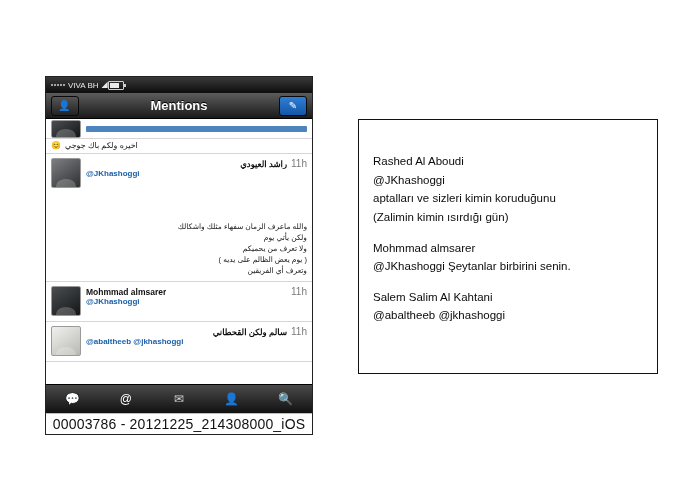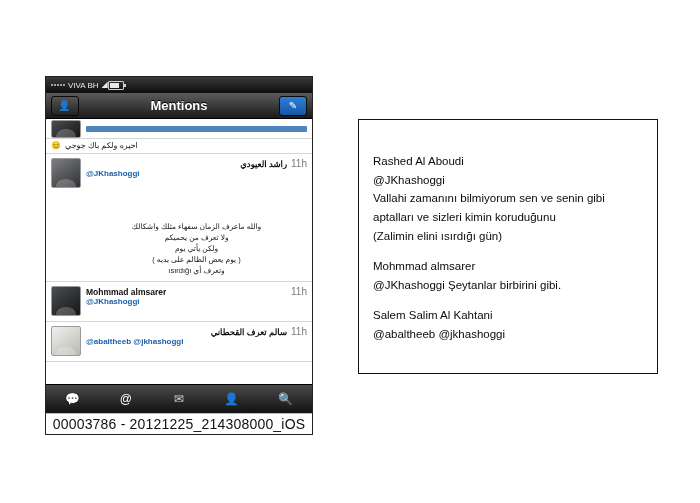--- a/index.html
+++ b/index.html
@@ -153,21 +153,21 @@
     font-size: 8px;
     color: #1b5fa8;
     font-weight: bold;
   }
   .tweet-text {
     font-size: 7.5px;
     color: #1a1a1a;
     line-height: 1.45;
     margin-top: 1px;
   }
-  .tweet-text.ar { direction: rtl; text-align: center; margin-top: 44px; }
+  .tweet-text.ar { direction: rtl; text-align: right; margin-top: 44px; }
   .tweet-text.ar .ln { display: block; }
   .top-strip {
     height: 20px;
     background: #fff;
     display: flex;
     align-items: center;
     gap: 5px;
     padding: 0 5px;
     border-bottom: 1px solid #d6d6d6;
     overflow: hidden;
@@ -285,44 +285,44 @@
     <div class="tweet">
       <div class="avatar"></div>
       <div class="tweet-body">
         <div class="tweet-head">
           <span class="tweet-name ar">راشد العيودي</span>
           <span class="tweet-time">11h</span>
         </div>
         <div class="tweet-handle">@JKhashoggi</div>
         <div class="tweet-text ar">
           <span class="ln">والله ماعرف الزمان سفهاء مثلك واشكالك</span>
+          <span class="ln">ولكن يأتي يوم</span>
           <span class="ln">ولا تعرف من يحميكم</span>
-          <span class="ln">ولكن يأتي يوم</span>
           <span class="ln">( يوم يعض الظالم على يديه )</span>
-          <span class="ln">وتعرف أي ısırdığı</span>
+          <span class="ln">وتعرف أي الفريقين</span>
         </div>
       </div>
     </div>
 
     <div class="tweet">
       <div class="avatar dark"></div>
       <div class="tweet-body">
         <div class="tweet-head">
           <span class="tweet-name">Mohmmad almsarer</span>
           <span class="tweet-time">11h</span>
         </div>
         <div class="tweet-handle">@JKhashoggi</div>
       </div>
     </div>
 
     <div class="tweet">
       <div class="avatar white"></div>
       <div class="tweet-body">
         <div class="tweet-head">
-          <span class="tweet-name ar">سالم تعرف القحطاني</span>
+          <span class="tweet-name ar">سالم ولكن القحطاني</span>
           <span class="tweet-time">11h</span>
         </div>
         <div class="tweet-handle">@abaltheeb @jkhashoggi</div>
       </div>
     </div>
 
   </div>
 
   <div class="tab-bar">
     <div class="tab">
@@ -341,22 +341,21 @@
         <span>🔍</span>
       </div>
   </div>
 
   <div class="footer-code">00003786 - 20121225_214308000_iOS</div>
 </div>
 
 <div class="translation">
   <p>Rashed Al Aboudi</p>
   <p>@JKhashoggi</p>
-  <p>Vallahi zamanını bilmiyorum sen ve senin gibi</p>
   <p>aptalları ve sizleri kimin koruduğunu</p>
-  <p>(Zalimin elini ısırdığı gün)</p>
+  <p>(Zalimin kimin ısırdığı gün)</p>
   <div class="gap"></div>
   <p>Mohmmad almsarer</p>
-  <p>@JKhashoggi Şeytanlar birbirini gibi.</p>
+  <p>@JKhashoggi Şeytanlar birbirini senin.</p>
   <div class="gap"></div>
   <p>Salem Salim Al Kahtani</p>
   <p>@abaltheeb @jkhashoggi</p>
 </div>
 
 </body></html>

